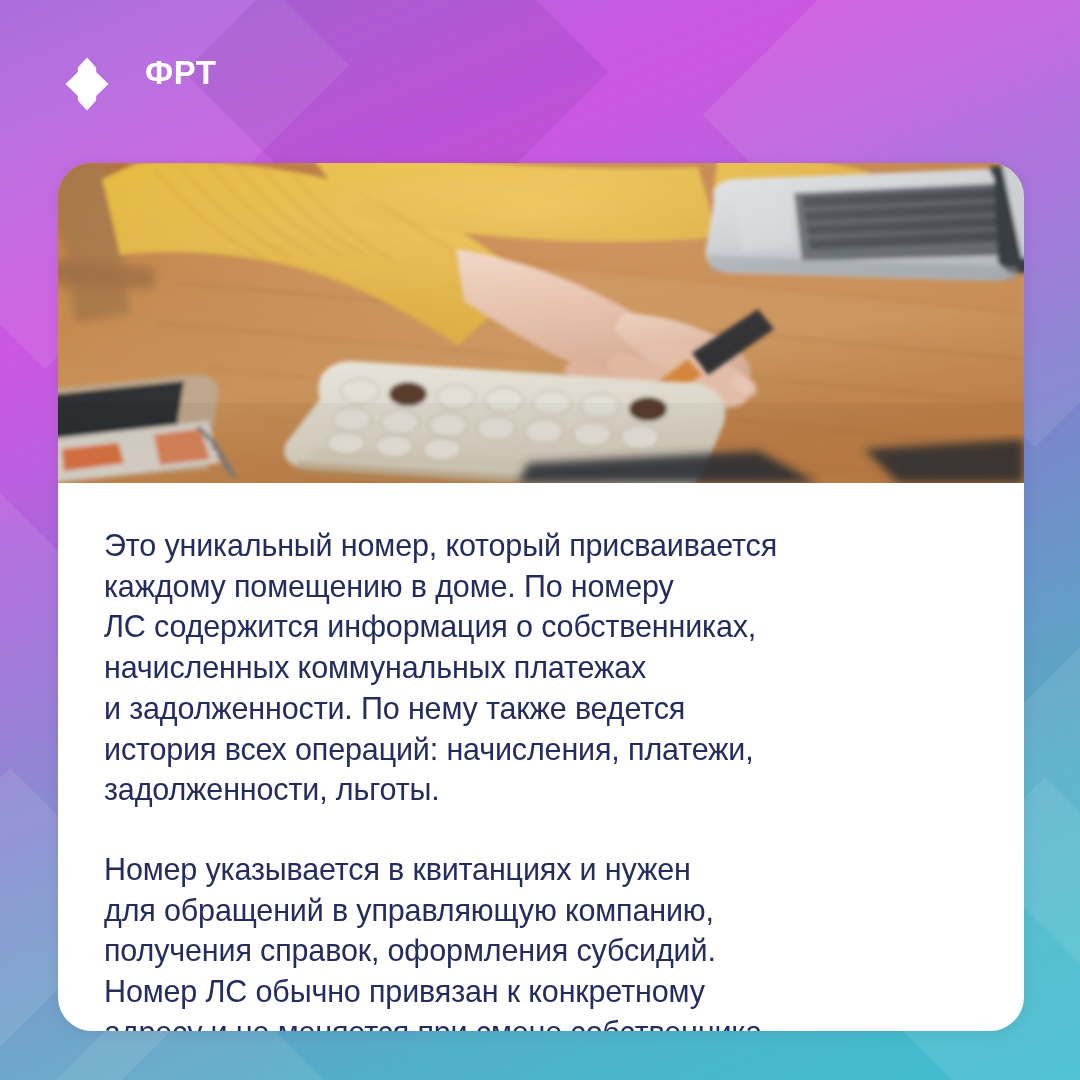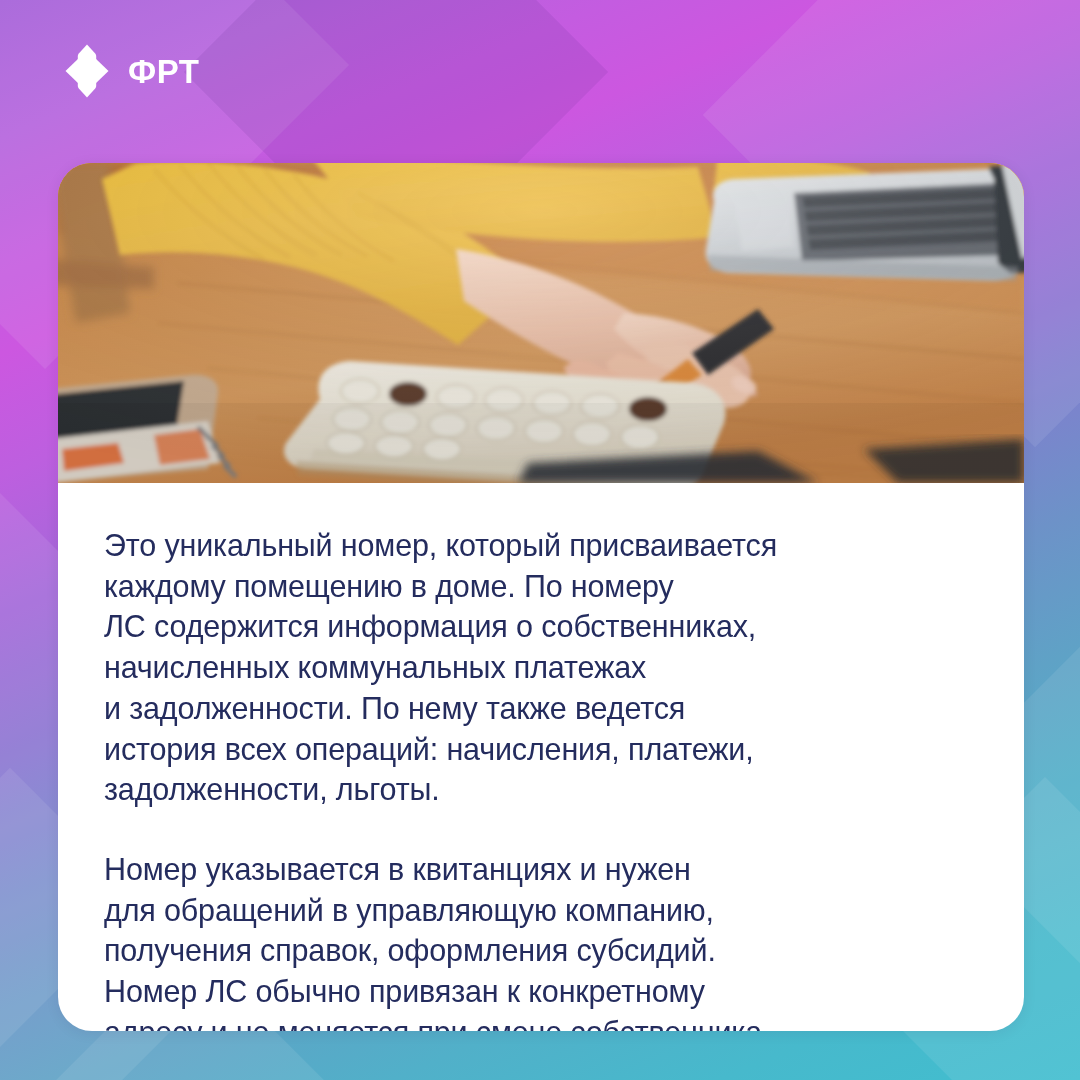--- a/index.html
+++ b/index.html
@@ -64,24 +64,24 @@
   
   .wm-f { left: 905px; top: 835px; width: 280px; height: 280px; }
   .wm-g { left: 990px; top: 640px; width: 330px; height: 330px; }
   
   .wm-h { left: 60px; top: 1000px; width: 260px; height: 260px; }
 
   
   .logo-row {
     position: absolute;
     left: 60px;
-    top: 43px;
+    top: 56px;
     display: flex;
-    align-items: center;
-    gap: 14px;
+    align-items: flex-start;
+    gap: 31px;
     z-index: 5;
   }
   .logo-mark {
     width: 54px;
     height: 56px;
     position: relative;
     flex: 0 0 auto;
   }
   .logo-mark svg { display: block; width: 100%; height: 100%; }
   .logo-text {

